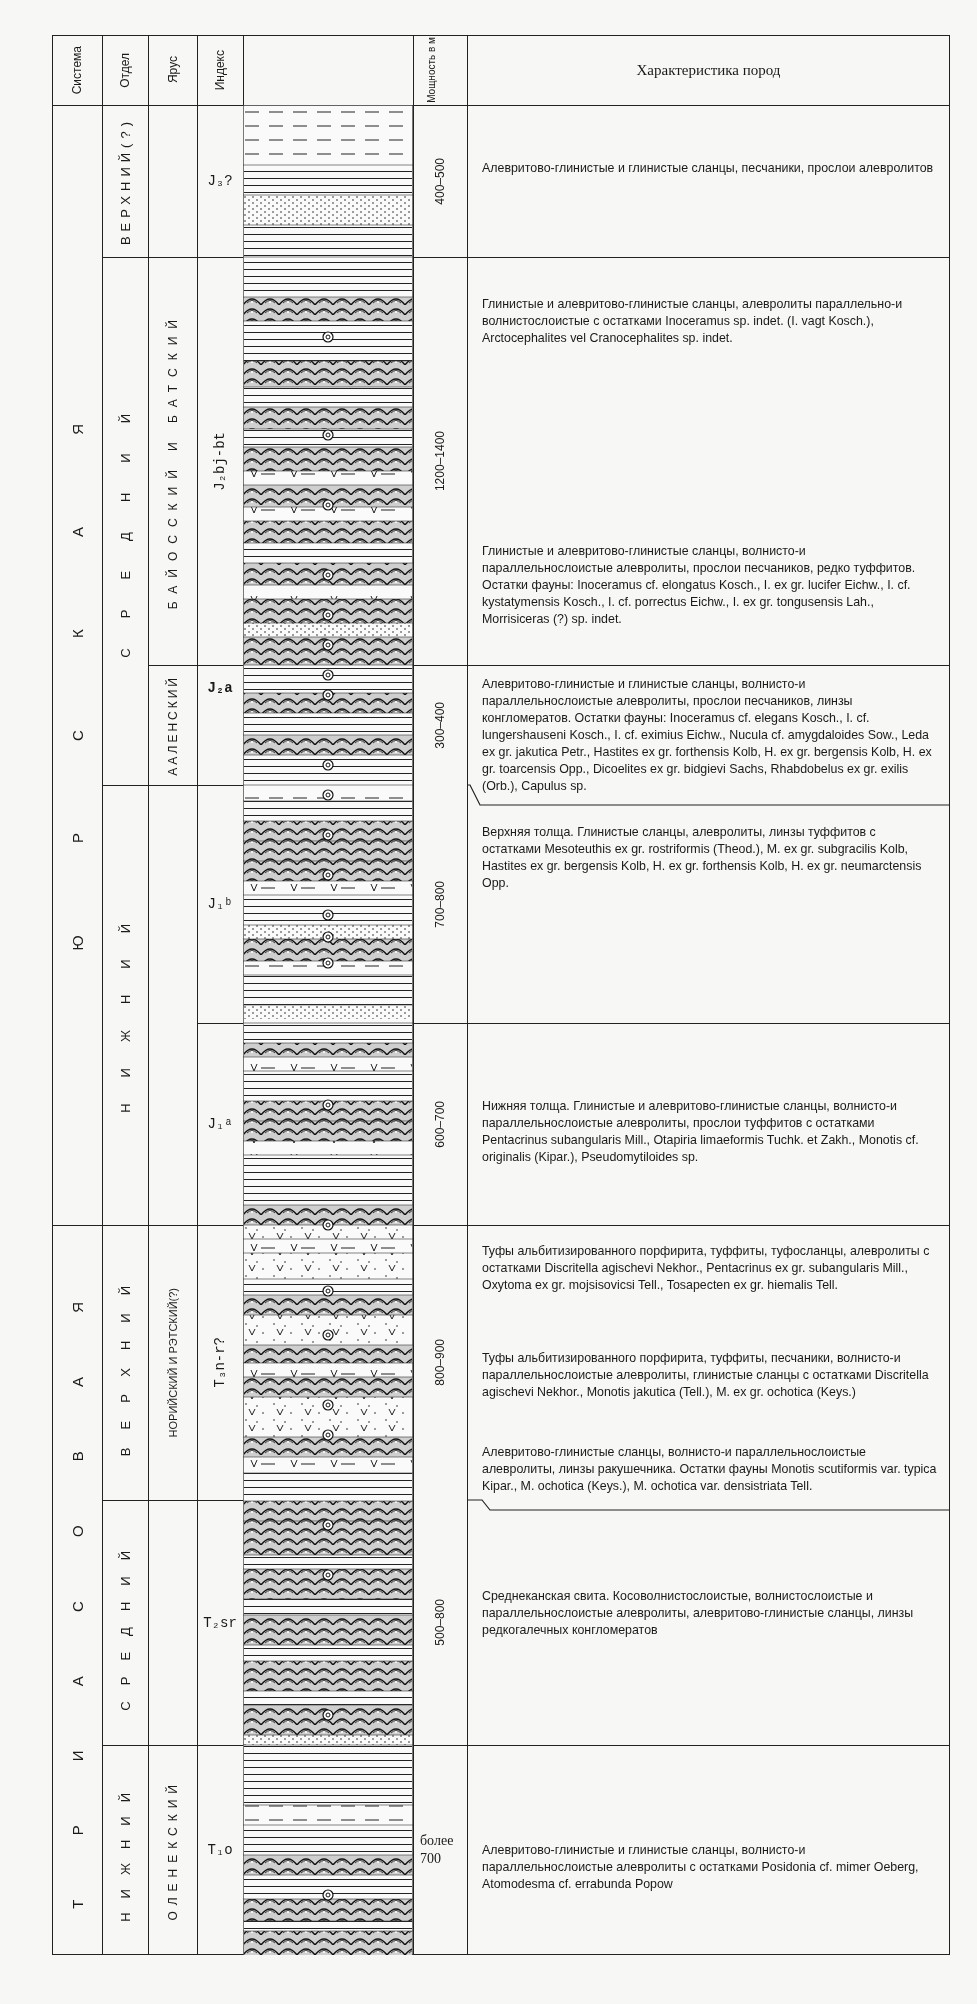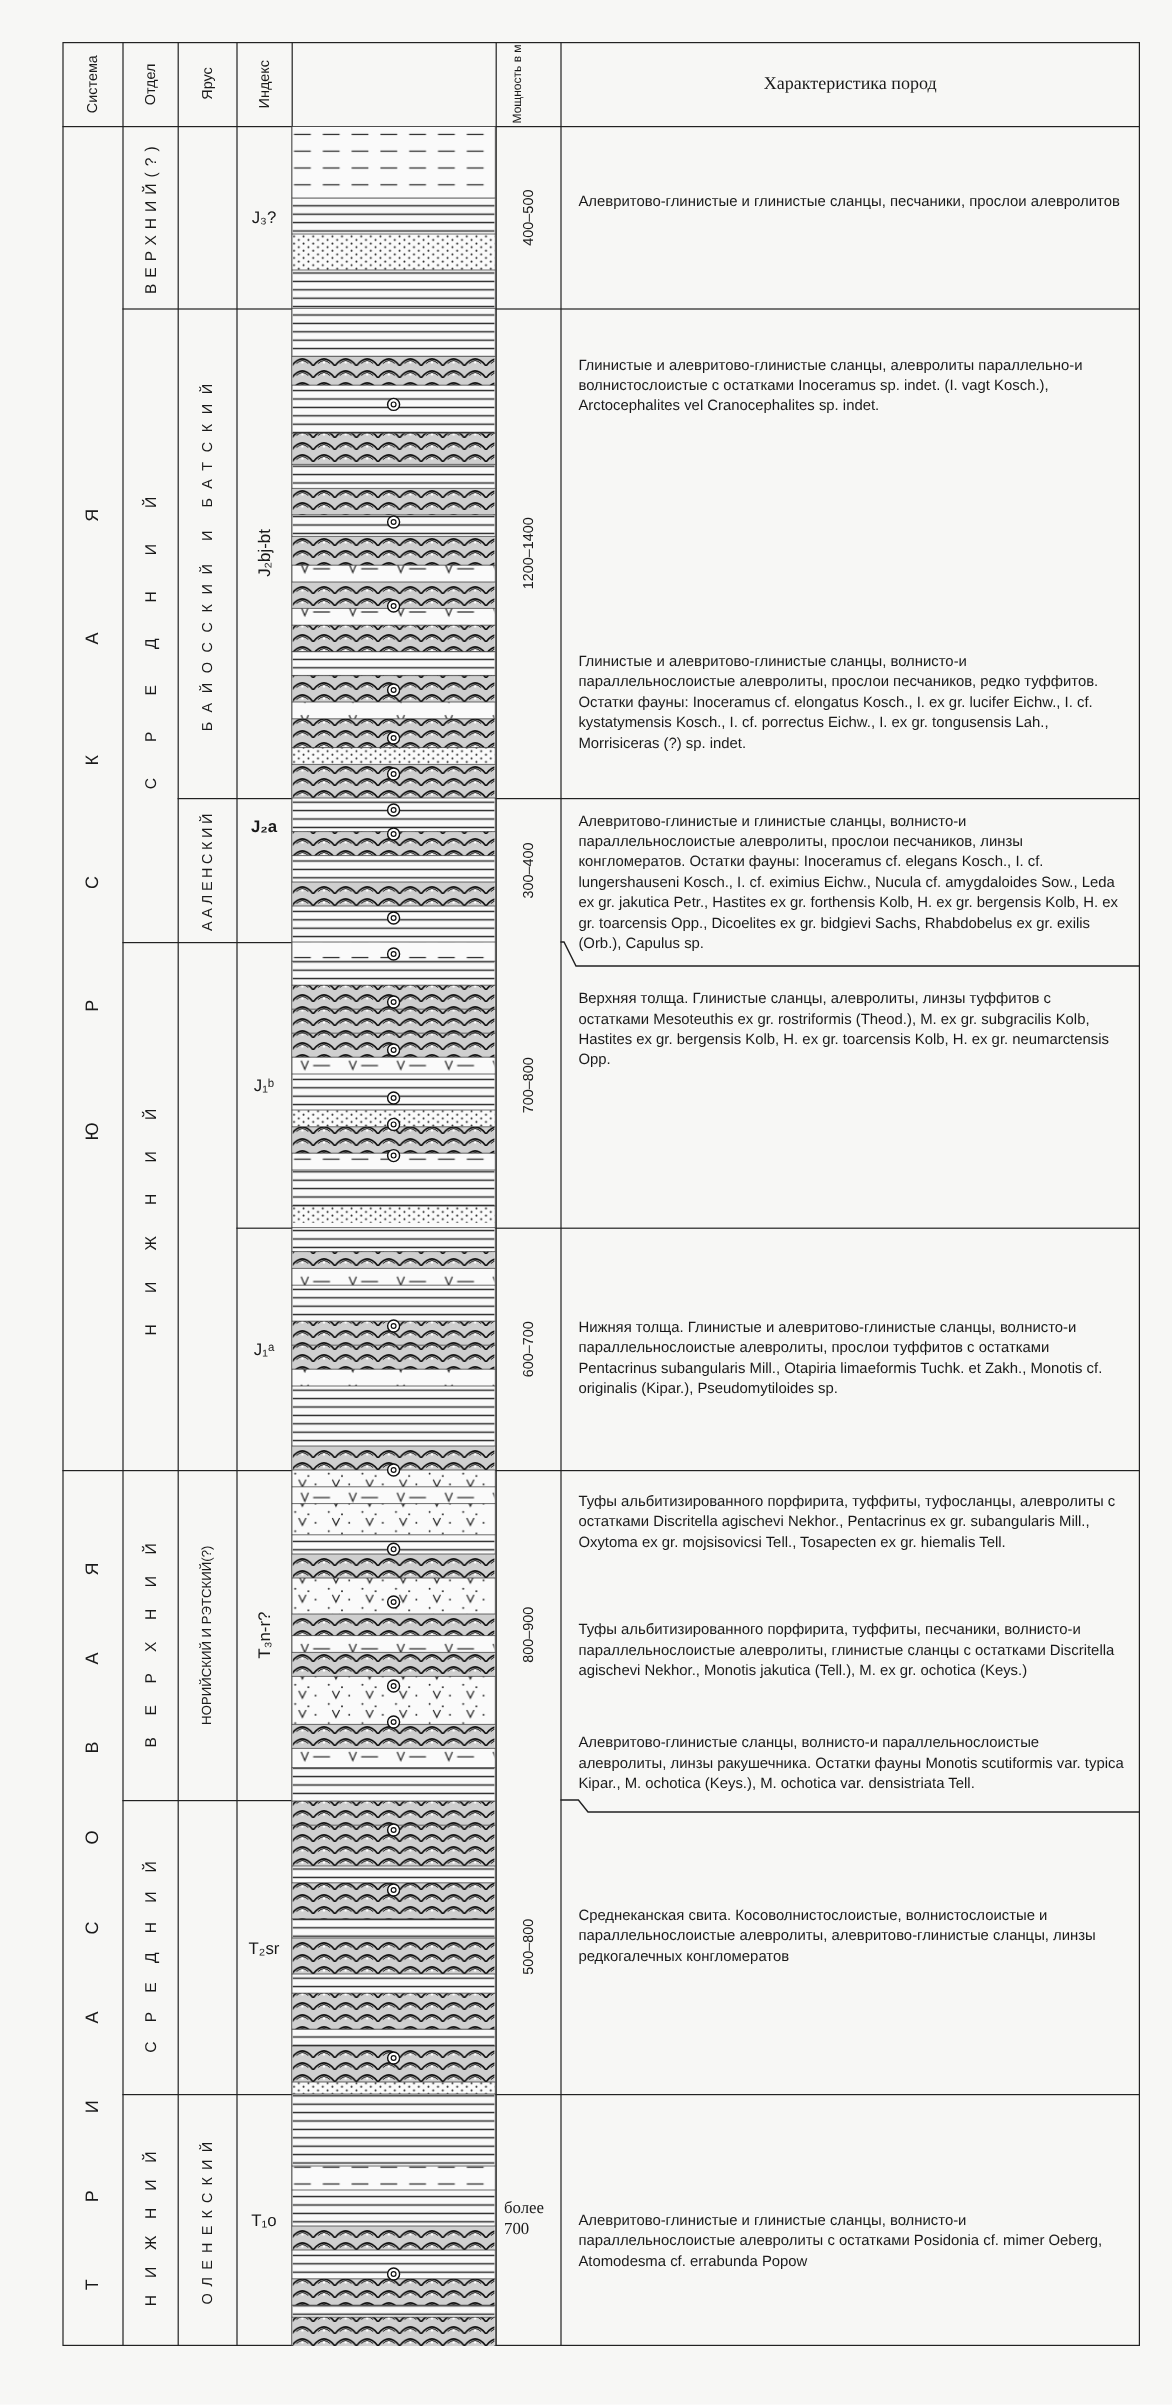--- a/index.html
+++ b/index.html
@@ -11,21 +11,21 @@
   .vline { position:absolute; top:35px; width:0; border-left:1.2px solid #222; }
   .hline { position:absolute; height:0; border-top:1.2px solid #222; }
   .cell { position:absolute; display:flex; align-items:center; justify-content:center; box-sizing:border-box; }
   .vert { writing-mode:vertical-rl; transform:rotate(180deg); white-space:nowrap;
           font-family:"Liberation Sans", sans-serif; }
   .hdr { font-size:12px; }
   .spaced { letter-spacing:14px; font-size:13px; }
   .spaced-lg { letter-spacing:44px; font-size:15px; }
   .stage { letter-spacing:5px; font-size:12px; }
   .stage-sm { letter-spacing:0px; font-size:11px; }
-  .index { font-family:Liberation Sans, sans-serif; font-size:14px; }
+  .index { font-family:Liberation Mono, monospace; font-size:14px; }
   .thick { font-family:"Liberation Sans", sans-serif; font-size:12px; }
   .desc { position:absolute; left:482px; width:455px; font-size:12.4px; line-height:17px;
           font-family:"Liberation Sans", sans-serif; text-align:left; }
   .title-hdr { font-family:"Liberation Serif", serif; font-size:15px; }
   svg.litho { position:absolute; left:243px; top:105px; }
   .thick-h { font-size:14px; font-family:"Liberation Serif", serif; line-height:18px; text-align:left; }
 </style>
 </head>
 <body>
 
@@ -160,21 +160,21 @@
 
   <svg style="position:absolute;left:0;top:0" width="977" height="2004">
     <polyline points="467,785 470,785 480,805 950,805" fill="none" stroke="#222" stroke-width="1.2"></polyline>
     <polyline points="467,1500 482,1500 490,1510 950,1510" fill="none" stroke="#222" stroke-width="1.2"></polyline>
   </svg>
 
   <div class="desc" style="top:160px">Алевритово-глинистые и глинистые сланцы, песчаники, прослои алевролитов</div>
   <div class="desc" style="top:296px">Глинистые и алевритово-глинистые сланцы, алевролиты параллельно-и волнистослоистые с остатками Inoceramus sp. indet. (I. vagt Kosch.), Arctocephalites vel Cranocephalites sp. indet.</div>
   <div class="desc" style="top:543px">Глинистые и алевритово-глинистые сланцы, волнисто-и параллельнослоистые алевролиты, прослои песчаников, редко туффитов. Остатки фауны: Inoceramus cf. elongatus Kosch., I. ex gr. lucifer Eichw., I. cf. kystatymensis Kosch., I. cf. porrectus Eichw., I. ex gr. tongusensis Lah., Morrisiceras (?) sp. indet.</div>
   <div class="desc" style="top:676px">Алевритово-глинистые и глинистые сланцы, волнисто-и параллельнослоистые алевролиты, прослои песчаников, линзы конгломератов. Остатки фауны: Inoceramus cf. elegans Kosch., I. cf. lungershauseni Kosch., I. cf. eximius Eichw., Nucula cf. amygdaloides Sow., Leda ex gr. jakutica Petr., Hastites ex gr. forthensis Kolb, H. ex gr. bergensis Kolb, H. ex gr. toarcensis Opp., Dicoelites ex gr. bidgievi Sachs, Rhabdobelus ex gr. exilis (Orb.), Capulus sp.</div>
-  <div class="desc" style="top:824px">Верхняя толща. Глинистые сланцы, алевролиты, линзы туффитов с остатками Mesoteuthis ex gr. rostriformis (Theod.), M. ex gr. subgracilis Kolb, Hastites ex gr. bergensis Kolb, H. ex gr. toarcensis Kolb, H. ex gr. neumarctensis Opp.</div>
+  <div class="desc" style="top:824px">Верхняя толща. Глинистые сланцы, алевролиты, линзы туффитов с остатками Mesoteuthis ex gr. rostriformis (Theod.), M. ex gr. subgracilis Kolb, Hastites ex gr. bergensis Kolb, H. ex gr. forthensis Kolb, H. ex gr. neumarctensis Opp.</div>
   <div class="desc" style="top:1243px">Туфы альбитизированного порфирита, туффиты, туфосланцы, алевролиты с остатками Discritella agischevi Nekhor., Pentacrinus ex gr. subangularis Mill., Oxytoma ex gr. mojsisovicsi Tell., Tosapecten ex gr. hiemalis Tell.</div>
   <div class="desc" style="top:1098px">Нижняя толща. Глинистые и алевритово-глинистые сланцы, волнисто-и параллельнослоистые алевролиты, прослои туффитов с остатками Pentacrinus subangularis Mill., Otapiria limaeformis Tuchk. et Zakh., Monotis cf. originalis (Kipar.), Pseudomytiloides sp.</div>
   <div class="desc" style="top:1350px">Туфы альбитизированного порфирита, туффиты, песчаники, волнисто-и параллельнослоистые алевролиты, глинистые сланцы с остатками Discritella agischevi Nekhor., Monotis jakutica (Tell.), M. ex gr. ochotica (Keys.)</div>
   <div class="desc" style="top:1588px">Среднеканская свита. Косоволнистослоистые, волнистослоистые и параллельнослоистые алевролиты, алевритово-глинистые сланцы, линзы редкогалечных конгломератов</div>
   <div class="desc" style="top:1444px">Алевритово-глинистые сланцы, волнисто-и параллельнослоистые алевролиты, линзы ракушечника. Остатки фауны Monotis scutiformis var. typica Kipar., M. ochotica (Keys.), M. ochotica var. densistriata Tell.</div>
   <div class="desc" style="top:1842px">Алевритово-глинистые и глинистые сланцы, волнисто-и параллельнослоистые алевролиты с остатками Posidonia cf. mimer Oeberg, Atomodesma cf. errabunda Popow</div>
 
   <svg class="litho" width="170" height="1850" viewBox="0 0 170 1850">
     <defs>
       <pattern id="pLines" width="170" height="7" patternUnits="userSpaceOnUse">

